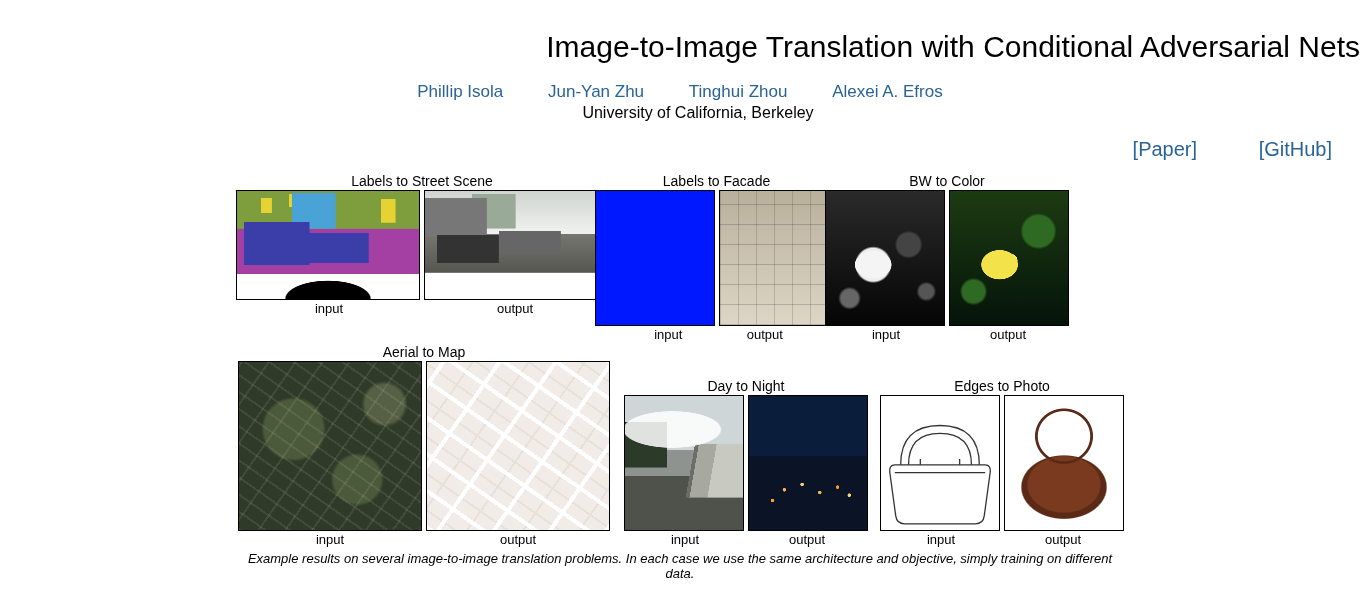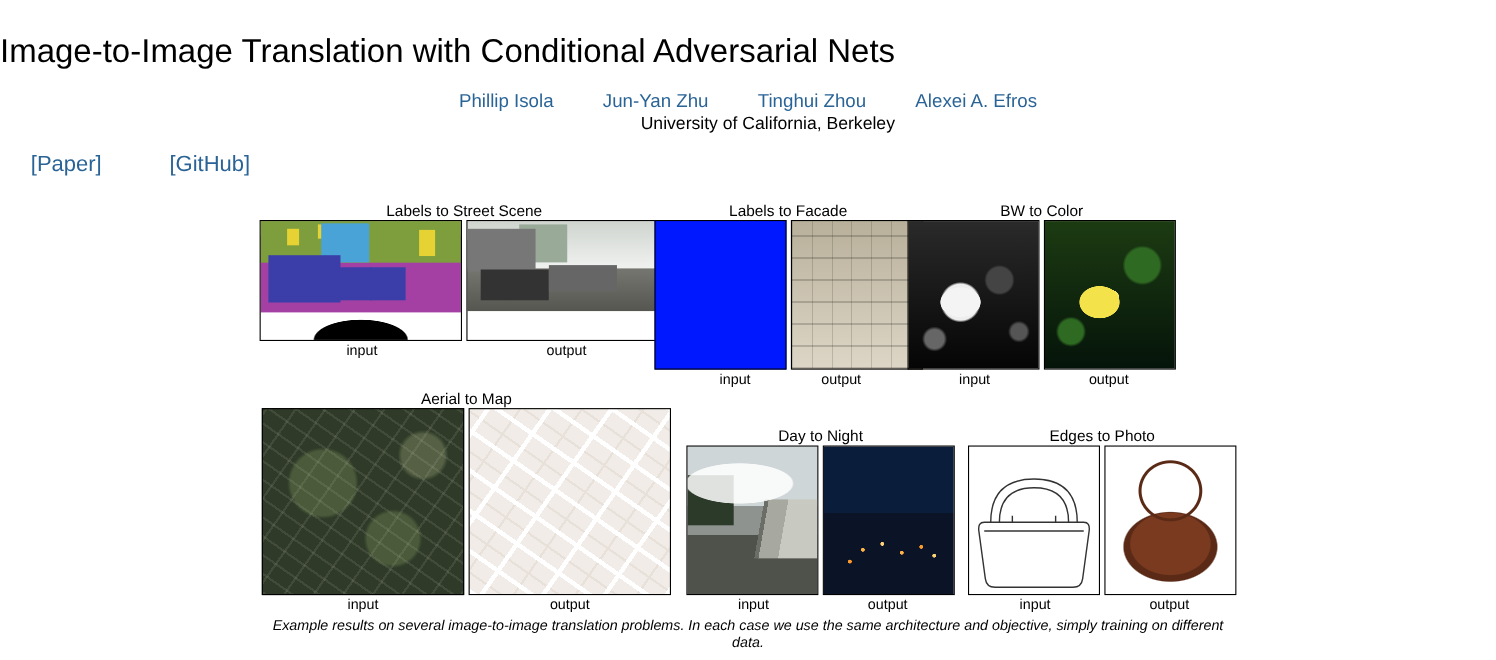--- a/index.html
+++ b/index.html
@@ -8,21 +8,21 @@
     font-family: Arial, Helvetica, sans-serif;
     background: #fff;
     color: #000;
     width: 1360px;
   }
   .page {
     width: 1360px;
     padding-top: 20px;
   }
   .title {
-    text-align: left;
+    text-align: right;
     font-size: 30px;
     font-weight: 400;
     margin: 10px 0 18px;
   }
   .authors {
     text-align: center;
     font-size: 17px;
   }
   .authors a {
     color: #2a6496;
@@ -30,23 +30,23 @@
     margin: 0 20px;
   }
   .affil {
     text-align: center;
     font-size: 16px;
     line-height: 1.35;
     margin-bottom: 14px;
     padding-left: 36px;
   }
   .links {
-    text-align: left;
+    text-align: right;
     font-size: 20px;
-    margin-bottom: 22px;
+    margin-bottom: 12px;
   }
   .links a {
     color: #2a6496;
     text-decoration: none;
     margin: 0 28px;
   }
   .gallery {
     width: 888px;
     margin: 0 auto;
   }

